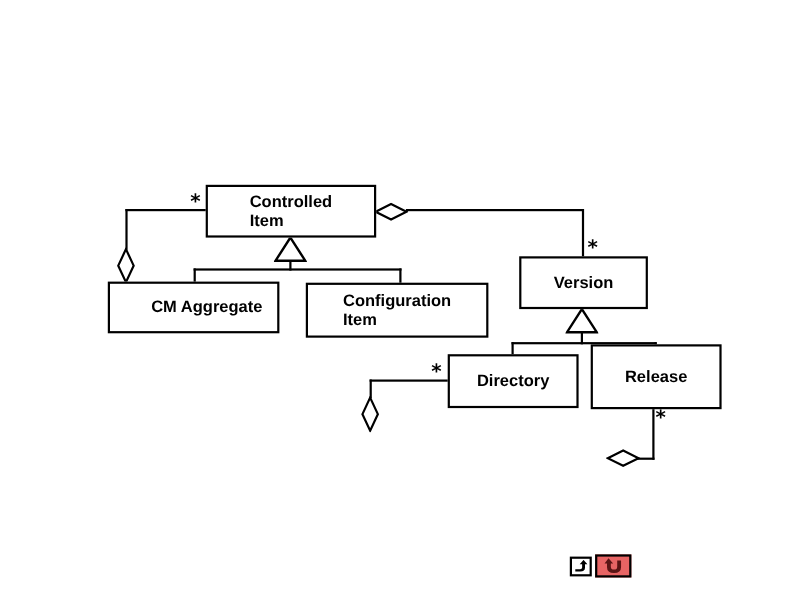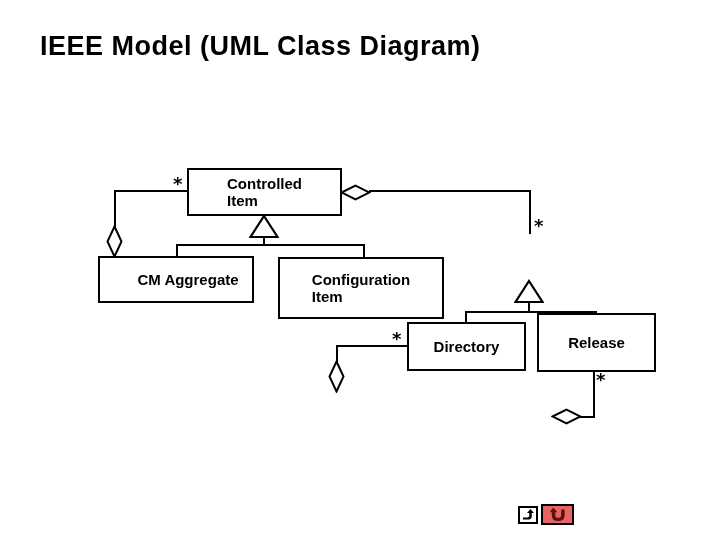--- a/index.html
+++ b/index.html
@@ -28,33 +28,32 @@
   .nav-btn {
     position:absolute; box-sizing:border-box; border:2px solid #000;
     display:flex; align-items:center; justify-content:center; padding:0; cursor:pointer;
   }
   .nav-btn.forward { left:518px; top:506px; width:20px; height:18px; background:#ffffff; }
   .nav-btn.return  { left:541px; top:504px; width:33px; height:21px; background:#e86464; }
 
   
   .b-controlled { left:187px; top:168px; width:155px; height:48px; }
   .b-cmagg      { left:98px;  top:256px; width:156px; height:47px;padding-left:24px; }
-  .b-config     { left:278px; top:257px; width:166px; height:62px; }
+  .b-config     { left:278px; top:257px; width:166px; height:50px; }
   .b-version    { left:472px; top:233px; width:117px; height:48px; }
   .b-promotion  { left:407px; top:322px; width:119px; height:49px; }
   .b-release    { left:537px; top:313px; width:119px; height:59px; }
   .b-master     { left:275px; top:393px; width:124px; height:48px; }
   .b-repository { left:420px; top:393px; width:134px; height:48px; }
 </style>
 </head>
 <body>
 
 <div class="stage">
 
-  <div class="title">IEEE Model (UML Class Diagram)</div>
 
   <div class="hline" style="left:114px; top:190px; width:74px;"></div>
   <div class="vline" style="left:114px; top:190px; height:37px;"></div>
   <div class="hline" style="left:369px; top:190px; width:161px;"></div>
   <div class="vline" style="left:529px; top:190px; height:44px;"></div>
   <div class="vline" style="left:263px; top:236px; height:10px;"></div>
   <div class="hline" style="left:176px; top:244px; width:189px;"></div>
   <div class="vline" style="left:176px; top:244px; height:14px;"></div>
   <div class="vline" style="left:363px; top:244px; height:15px;"></div>
   <div class="vline" style="left:528px; top:301px; height:12px;"></div>
@@ -102,20 +101,21 @@
   <div class="star" style="left:173px; top:175px;">*</div>
   <div class="star" style="left:534px; top:217px;">*</div>
   <div class="star" style="left:392px; top:330px;">*</div>
   <div class="star" style="left:596px; top:371px;">*</div>
 
   <div class="uml-box b-controlled">Controlled
 Item</div>
   <div class="uml-box b-cmagg">CM Aggregate</div>
   <div class="uml-box b-config">Configuration
 Item</div>
+  <div class="uml-box b-version">Version</div>
   <div class="uml-box b-promotion">Directory</div>
   <div class="uml-box b-release">Release</div>
 
   <div class="nav-btn forward">
     <span style="line-height:0;">
       <svg width="14" height="12" viewBox="0 0 14 12">
         <path d="M9.5 0 L13 4 L10.8 4 L10.8 7.2 Q10.8 10.6 6.6 10.6 L2 10.6 L2 8.4 L6.4 8.4 Q8.2 8.4 8.2 7 L8.2 4 L6 4 Z" fill="#000000"></path>
       </svg>
     </span>
   </div>

